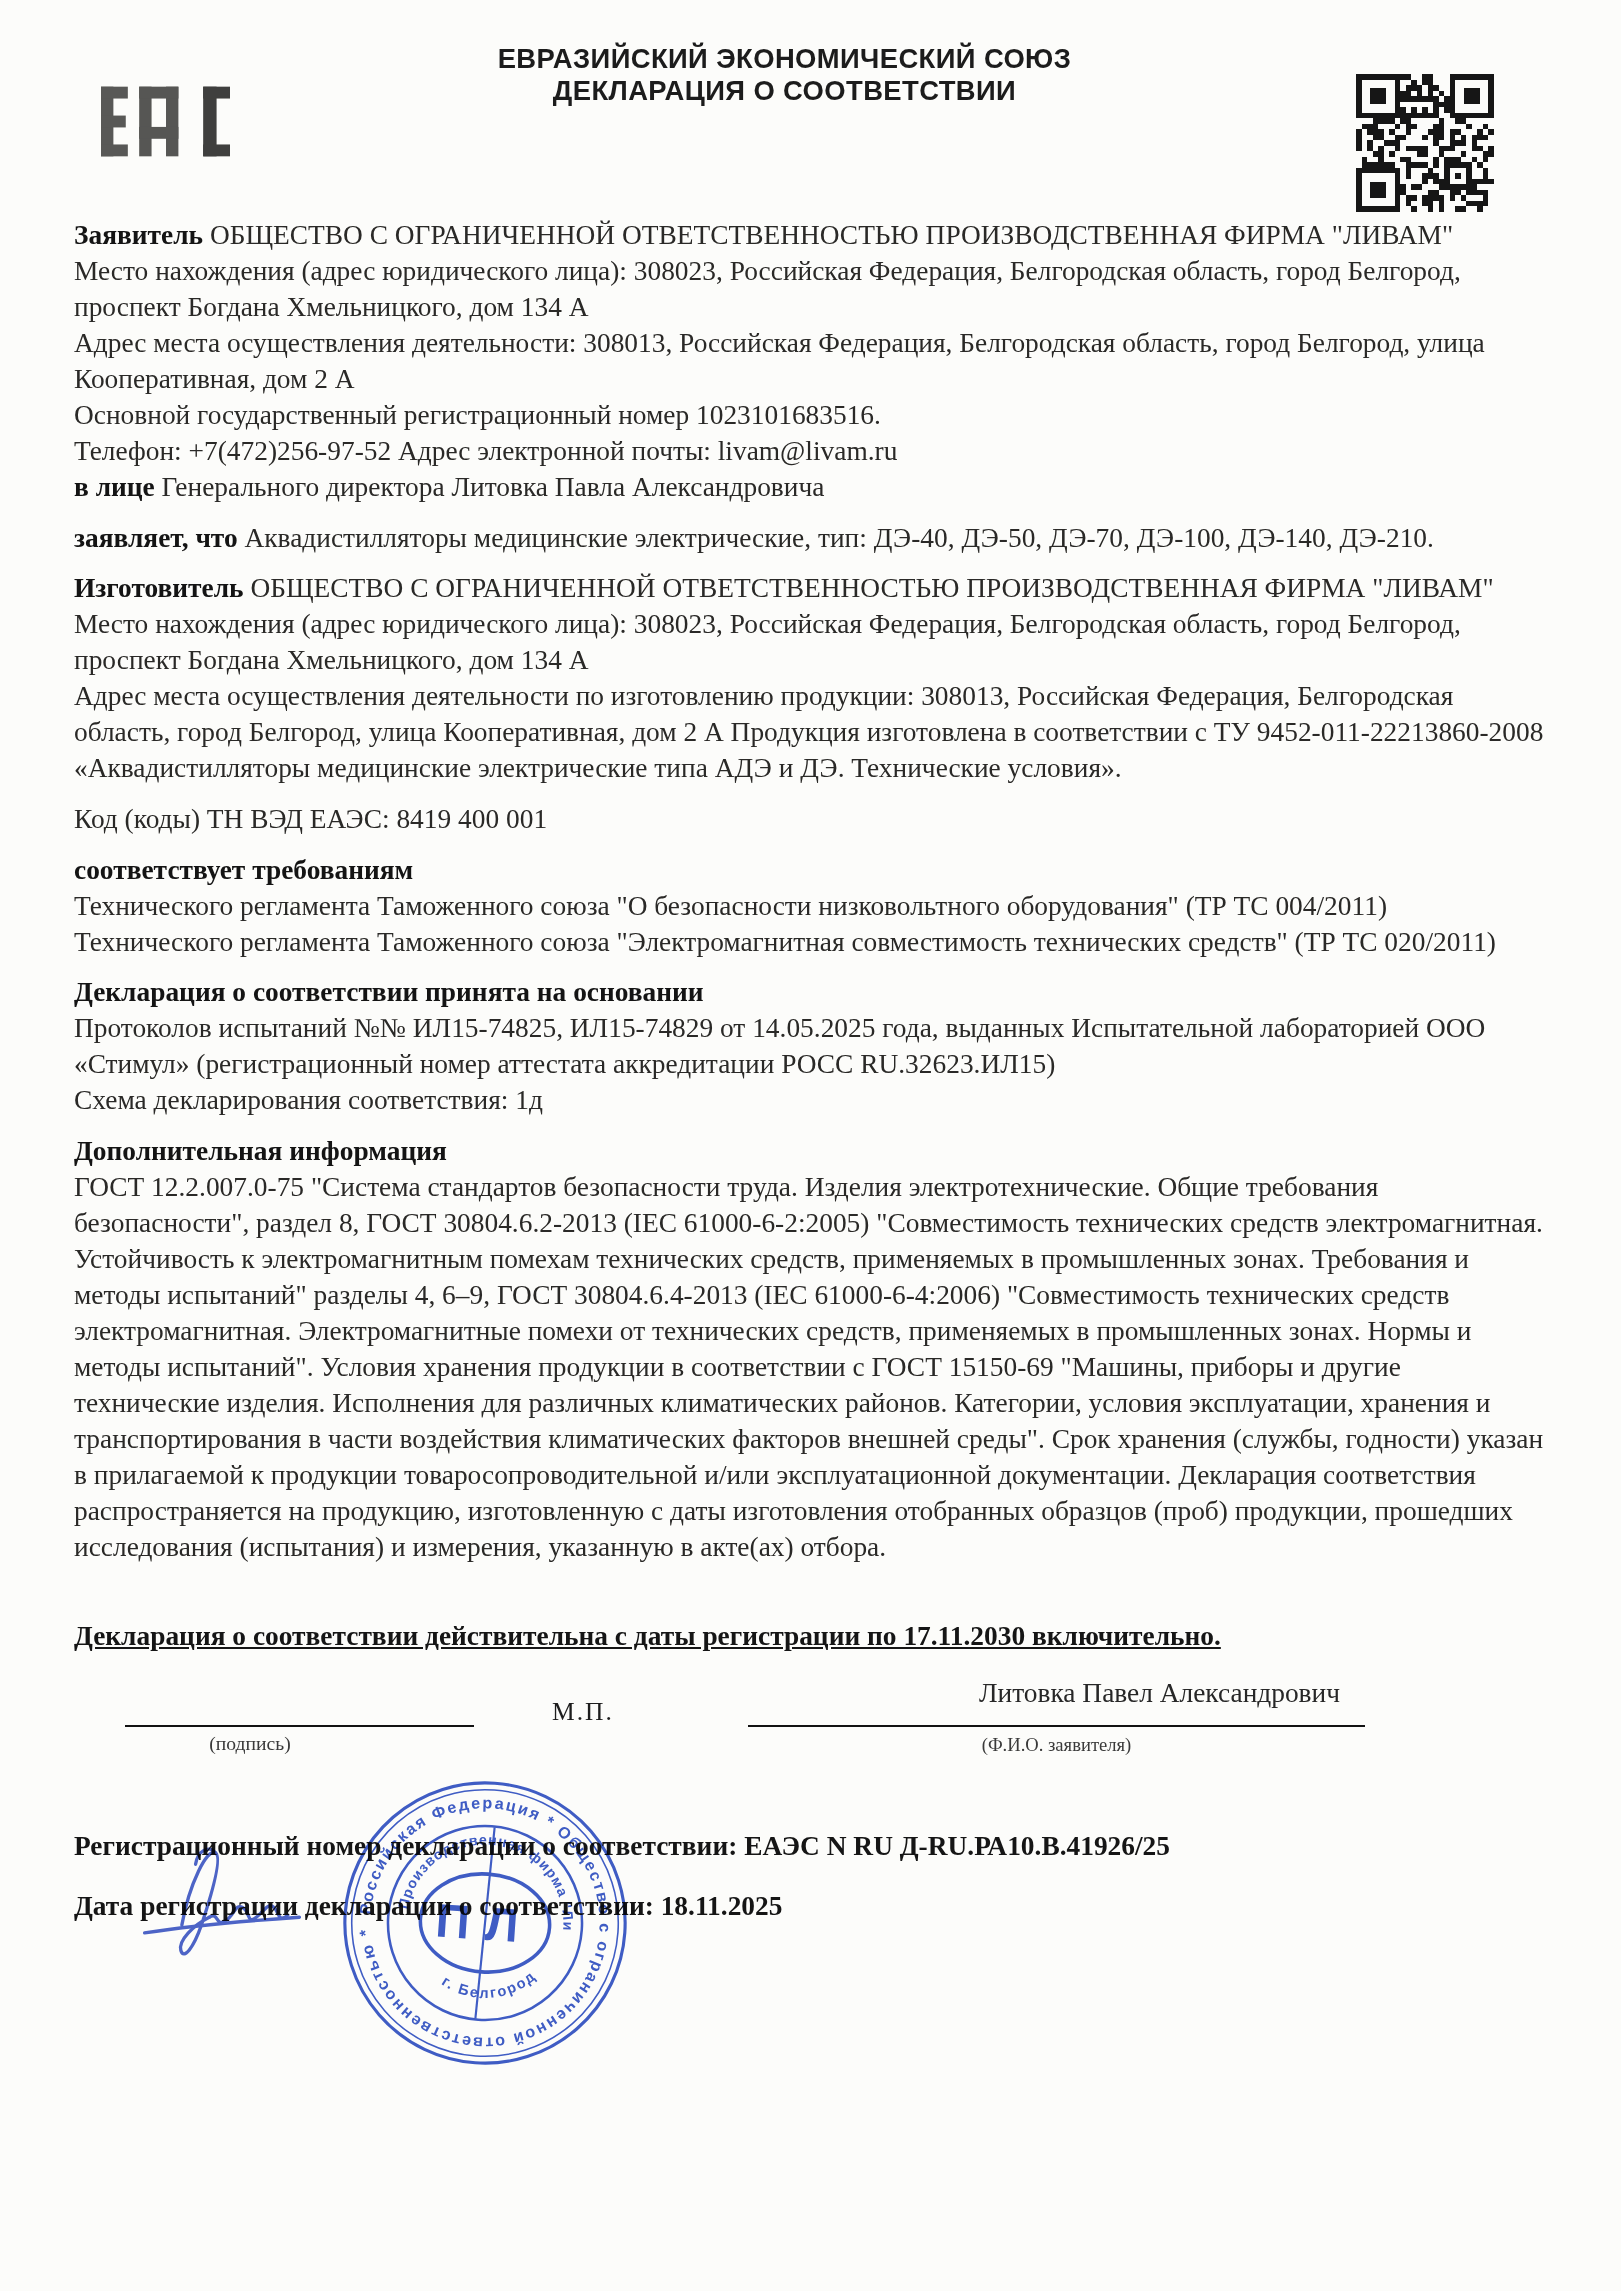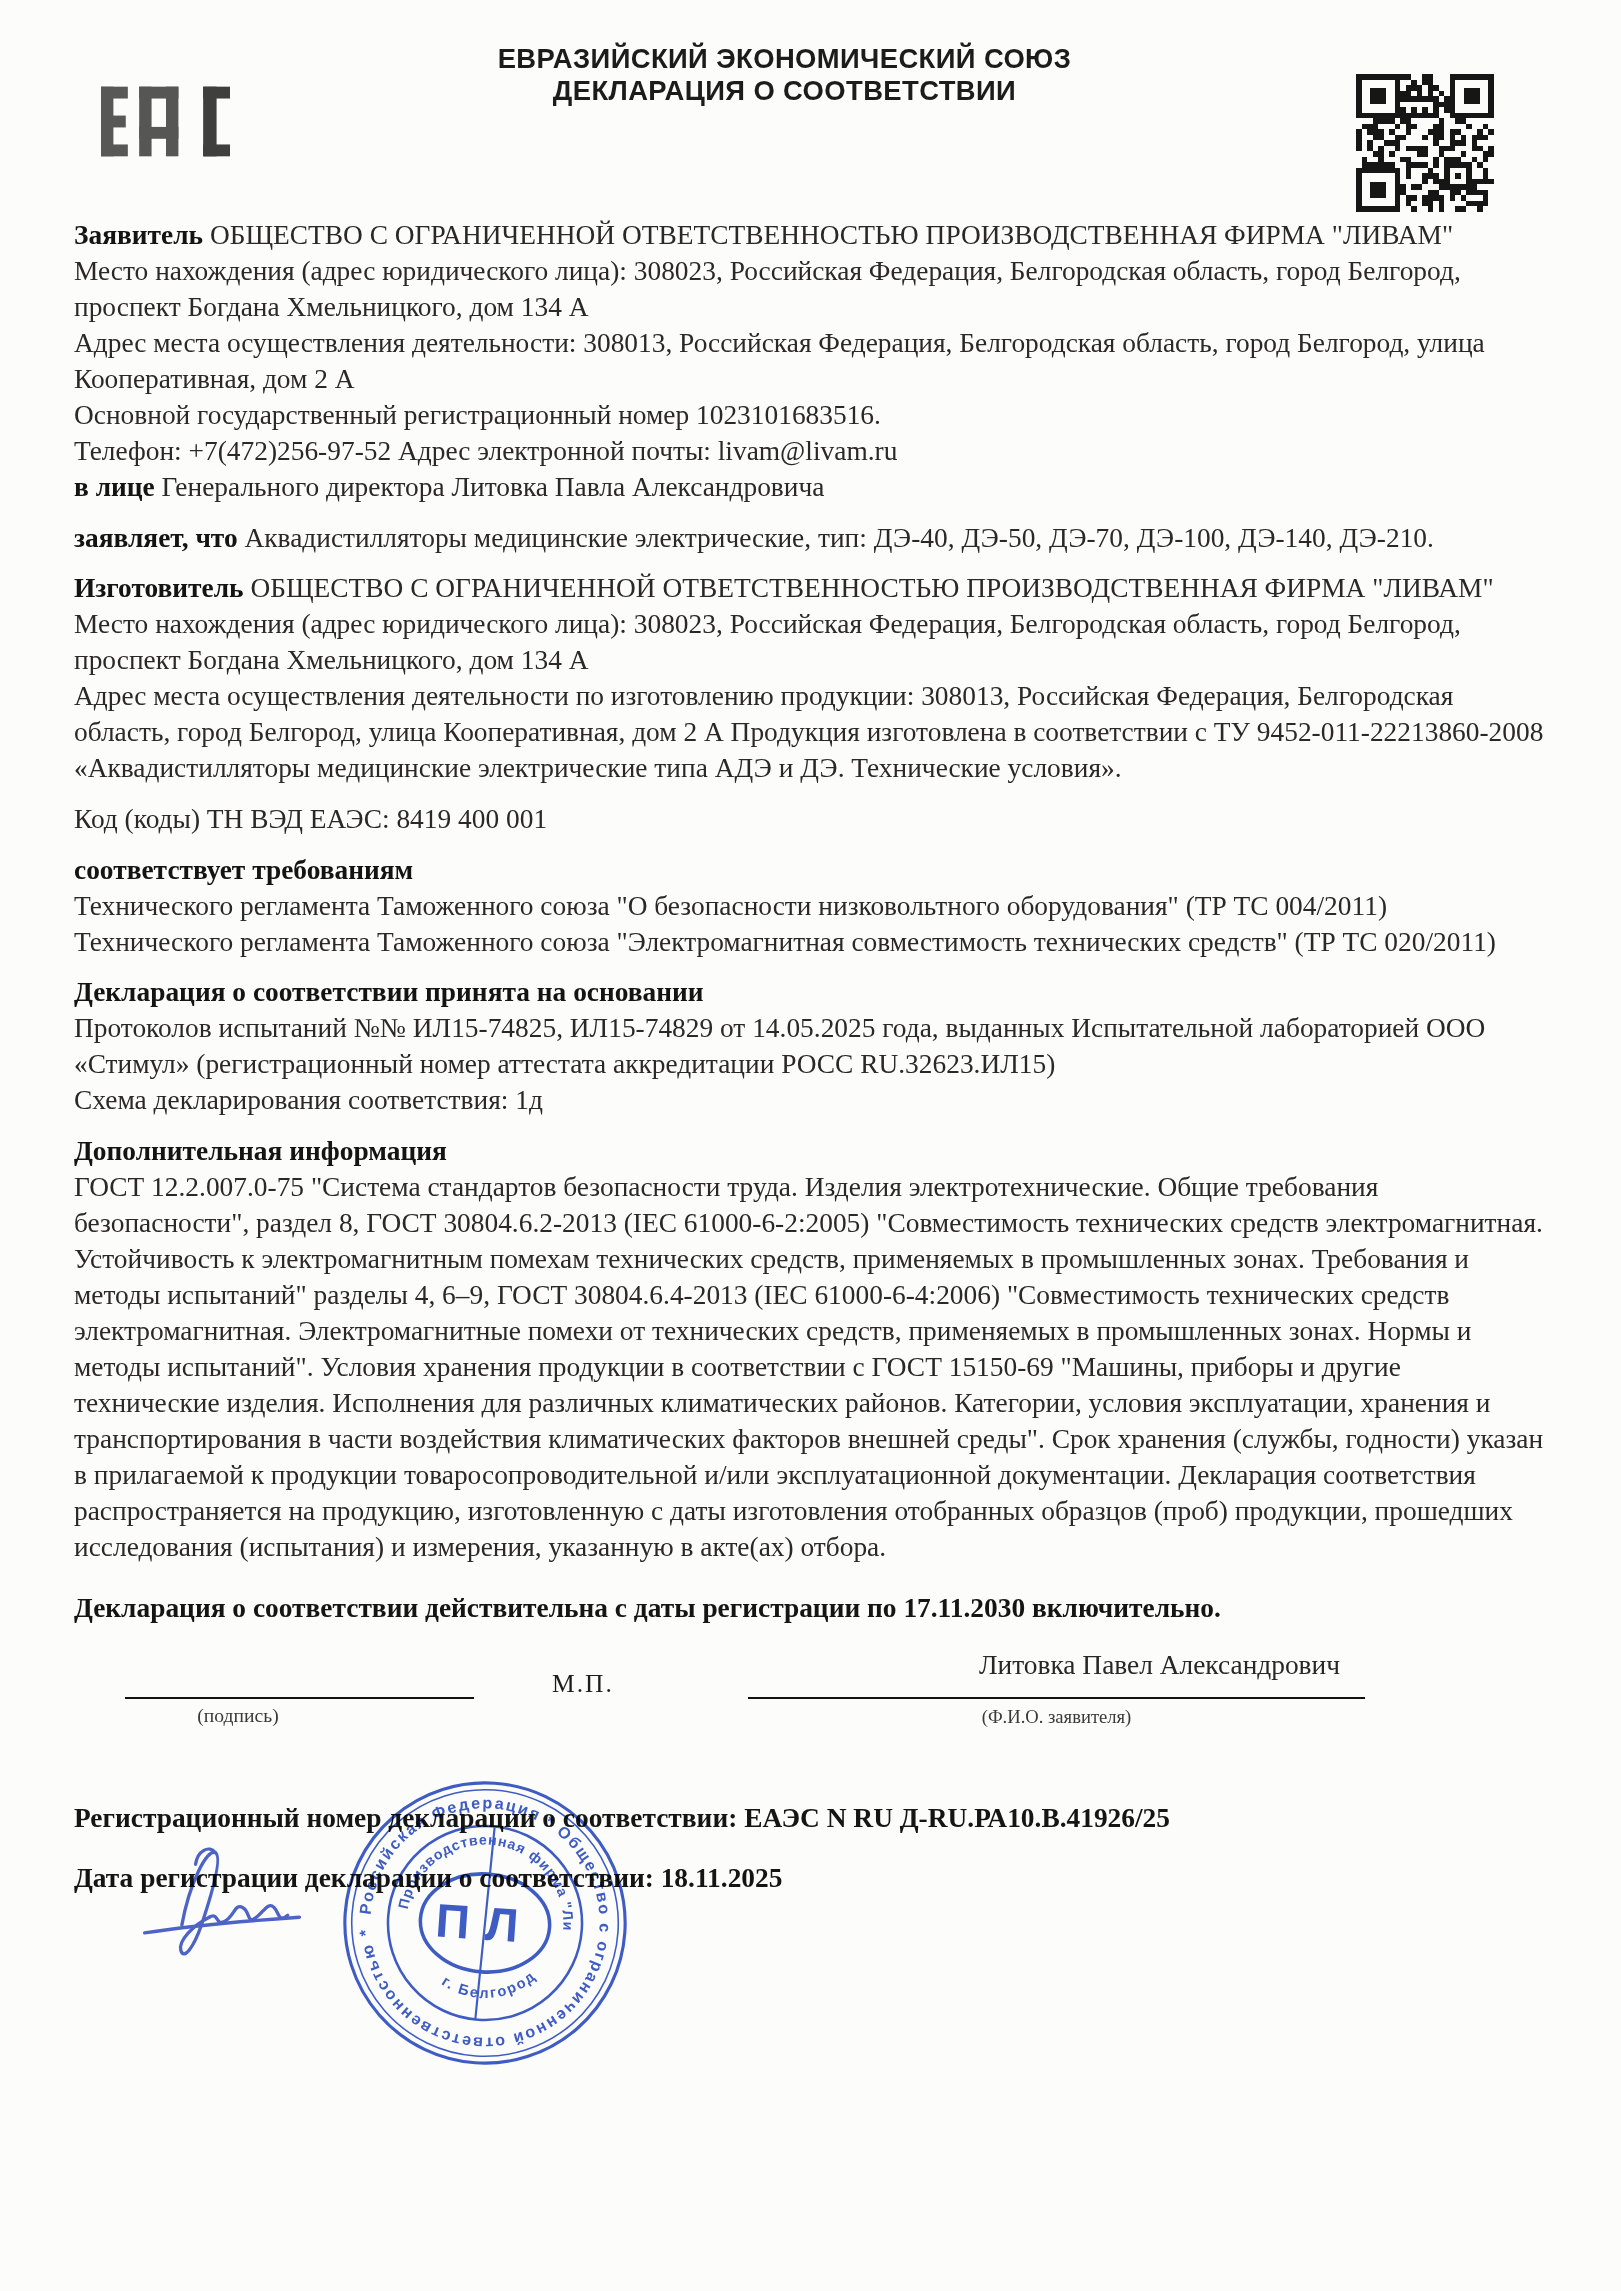--- a/index.html
+++ b/index.html
@@ -16,25 +16,25 @@
   
   .header{position:relative;height:176px;}
   .eac-logo{position:absolute;left:27.4px;top:11.8px;}
   .title-block{position:absolute;left:348px;top:2px;width:725px;text-align:center;
     font-family:"Liberation Sans", sans-serif;font-weight:700;font-size:27.4px;line-height:32px;color:#1c1c1c;letter-spacing:0.4px;}
   .qr{position:absolute;left:1282px;top:33px;width:138px;height:138px;}
   
   .p{font-size:27.4px;line-height:36px;margin:0;}
   .p b{color:#141414;}
   .gap{margin-top:14.7px;}
-  .biggap{margin-top:25px;}
+  .biggap{margin-top:53px;text-decoration:underline;}
   
   .sig-row{position:relative;margin-top:5.9px;height:135px;}
   .sig-line-left{position:absolute;left:51px;top:65px;width:349px;border-bottom:2.9px solid #121212;}
-  .sig-cap-left{position:absolute;left:76px;top:73px;width:176px;text-align:center;font-size:19.6px;color:#3a3a3a;}
+  .sig-cap-left{position:absolute;left:88px;top:73px;width:176px;text-align:center;font-size:19.6px;color:#3a3a3a;}
   .fio-name{position:absolute;left:713px;top:17.6px;width:745px;text-align:center;font-size:27.4px;color:#272727;}
   .sig-line-right{position:absolute;left:674px;top:65px;width:617px;border-bottom:2.9px solid #121212;}
   .sig-cap-right{position:absolute;left:674px;top:74px;width:617px;text-align:center;font-size:18.6px;color:#3a3a3a;}
   .mp-mark{position:absolute;left:478px;top:37px;font-size:25.5px;color:#1d1d1d;letter-spacing:2px;}
   .reg{font-weight:700;color:#151515;}
   .reg-number{margin-top:33px;}
   .reg-date{margin-top:23.5px;}
   
   .stamp{position:absolute;left:338px;top:1776px;width:294px;height:294px;mix-blend-mode:multiply;opacity:.92;}
   .signature-ink{position:absolute;left:125px;top:1831px;width:245px;height:147px;mix-blend-mode:multiply;opacity:.9;}

